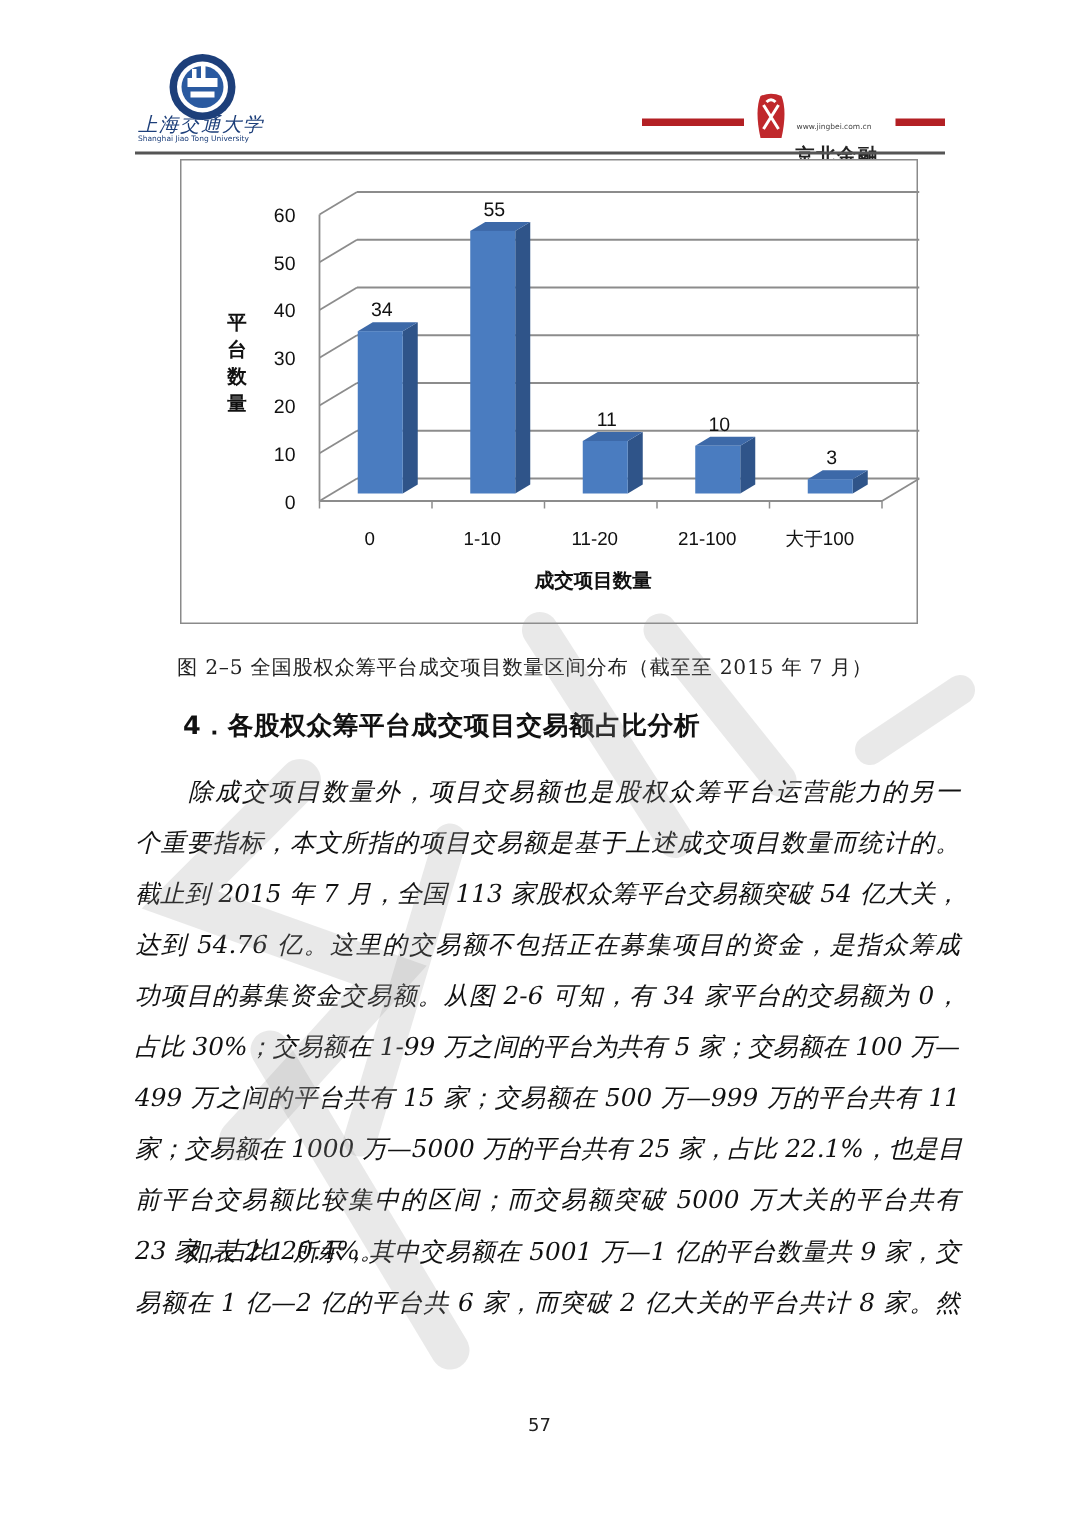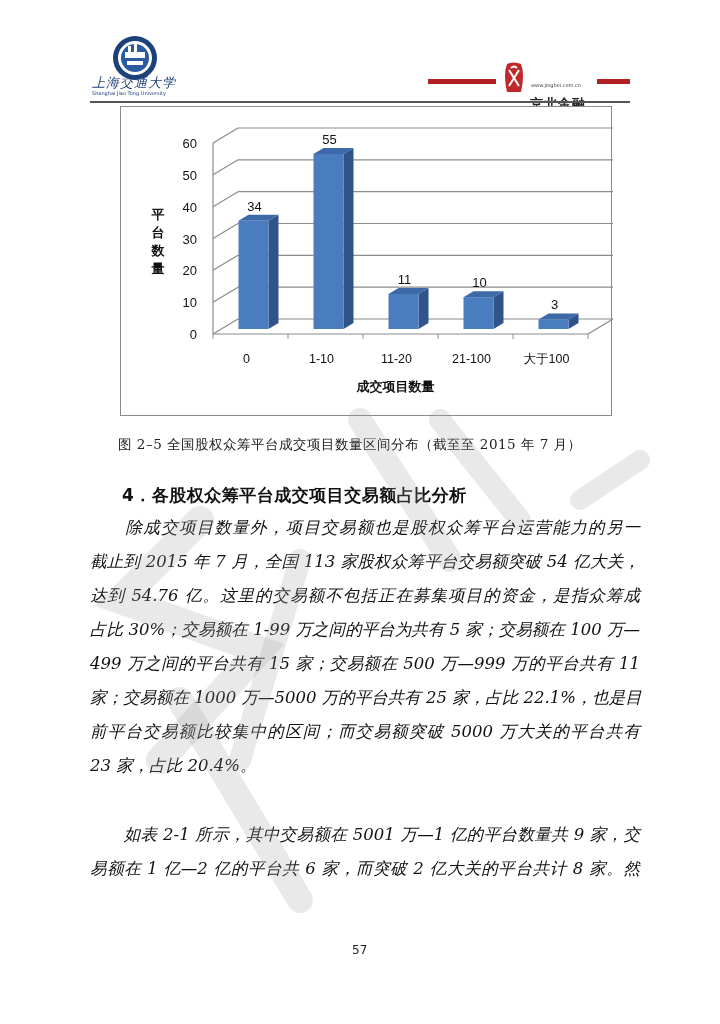--- a/index.html
+++ b/index.html
@@ -16,21 +16,21 @@
   .jb-emblem { position:absolute; left:503px; top:62px; width:22px; height:32px; }
   .jb-name { position:absolute; left:530px; top:63px; font-size:13px; font-weight:bold; color:#222; letter-spacing:1px;margin-top:32px; }
   .jb-url { position:absolute; left:531px; top:82px; font-size:5px; color:#444; }
 
   .chart-frame { position:absolute; left:120px; top:106px; width:492px; height:310px;
          border:1px solid #8a8a8a; box-sizing:border-box; background:#fff; }
   .chart-svg { position:absolute; left:0; top:0; }
 
   .caption { position:absolute; left:118px; top:436px; font-size:13.5px; color:#222;
          font-family:"DejaVu Serif", serif; white-space:nowrap; letter-spacing:0.5px; }
-  .section-heading { position:absolute; left:122px; top:484px; font-size:17px; font-weight:bold;
+  .section-heading { position:absolute; left:122px; top:472px; font-size:17px; font-weight:bold;
          white-space:nowrap; letter-spacing:0.5px; }
   .para { position:absolute; left:90px; width:550px; font-family:"DejaVu Serif", serif;
          font-size:16.5px; line-height:34px; color:#111; }
   .para .line { display:block; white-space:nowrap; text-align:justify; text-align-last:justify;font-style:italic; }
   .para .line.last { text-align-last:left; }
   .p1 { top:511px; }
   .p2 { top:818px; }
   .page-number { position:absolute; left:352px; top:943px; font-size:12px; color:#222; }
 
   .watermark { position:absolute; left:0; top:0; pointer-events:none; }
@@ -126,22 +126,24 @@
       <text x="37" y="166" text-anchor="middle" font-size="13" font-weight="bold" fill="#111" font-family="DejaVu Sans, sans-serif">量</text>
     </svg>
 </div>
 
 <div class="caption">图 2–5 全国股权众筹平台成交项目数量区间分布（截至至 2015 年 7 月）</div>
 
 <div class="section-heading">4．各股权众筹平台成交项目交易额占比分析</div>
 
 <div class="para p1">
   <span class="line">　　除成交项目数量外，项目交易额也是股权众筹平台运营能力的另一</span>
+  <span class="line">个重要指标，本文所指的项目交易额是基于上述成交项目数量而统计的。</span>
   <span class="line">截止到 2015 年 7 月，全国 113 家股权众筹平台交易额突破 54 亿大关，</span>
   <span class="line">达到 54.76 亿。这里的交易额不包括正在募集项目的资金，是指众筹成</span>
+  <span class="line">功项目的募集资金交易额。从图 2-6 可知，有 34 家平台的交易额为 0，</span>
   <span class="line">占比 30%；交易额在 1-99 万之间的平台为共有 5 家；交易额在 100 万—</span>
   <span class="line">499 万之间的平台共有 15 家；交易额在 500 万—999 万的平台共有 11</span>
   <span class="line">家；交易额在 1000 万—5000 万的平台共有 25 家，占比 22.1%，也是目</span>
   <span class="line">前平台交易额比较集中的区间；而交易额突破 5000 万大关的平台共有</span>
   <span class="line last">23 家，占比 20.4%。</span>
 </div>
 
 <div class="para p2">
   <span class="line">　　如表 2-1 所示，其中交易额在 5001 万—1 亿的平台数量共 9 家，交</span>
   <span class="line">易额在 1 亿—2 亿的平台共 6 家，而突破 2 亿大关的平台共计 8 家。然</span>

